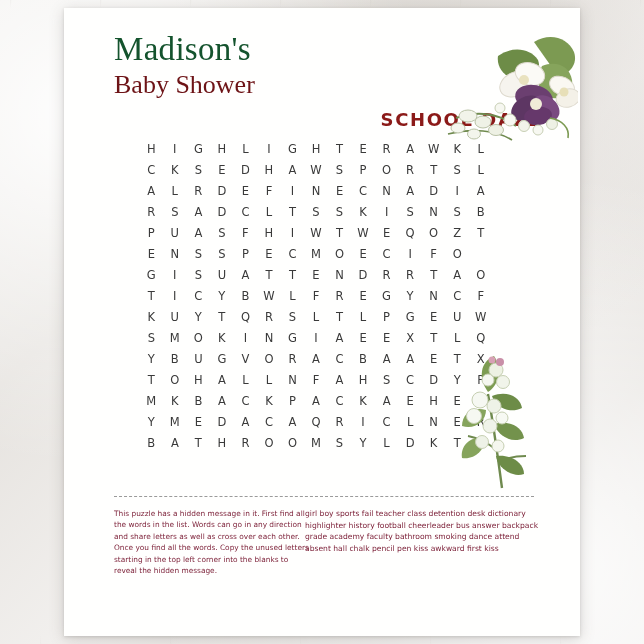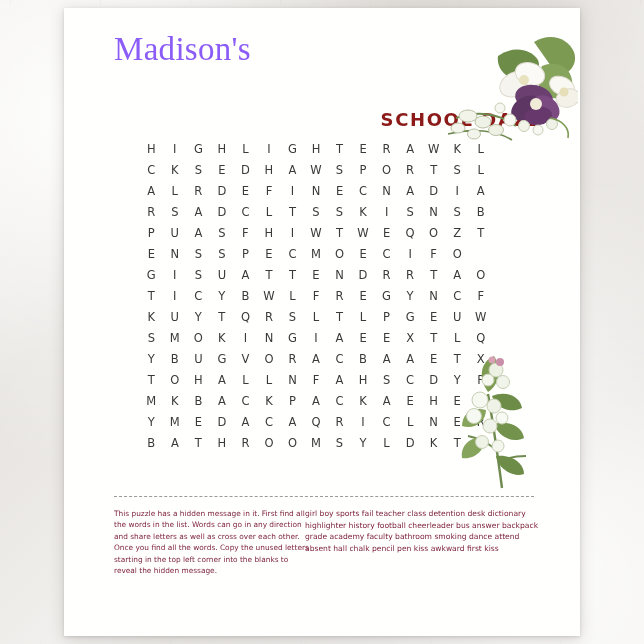--- a/index.html
+++ b/index.html
@@ -47,21 +47,21 @@
 
   
   .title-block {
     position: absolute;
     left: 50px;
     top: 24px;
     width: 380px;
   }
   .title-main {
     font-size: 33px;
-    color: #8b5cf6;
+    color: #14532d;
     letter-spacing: .3px;
     line-height: 1.08;
     white-space: nowrap;
   }
   .title-sub {
     font-size: 26px;
     color: #6d1316;
     line-height: 1.18;
     margin-top: 2px;
   }
@@ -145,20 +145,21 @@
 </style>
 </head>
 <body>
 
 <div class="backdrop"></div>
 
 <div class="sheet">
 
   <div class="title-block">
     <div class="title-main">Madison's</div>
+    <div class="title-sub">Baby Shower</div>
   </div>
 
   <div class="theme-line">SCHOOL DAZE</div>
 
   <svg class="floral-top" viewBox="0 0 140 140">
     <g>
       <path d="M18 96 C40 88 62 92 78 104" stroke="#6f8a4e" stroke-width="2" fill="none"></path>
       <path d="M10 112 C34 106 58 108 74 118" stroke="#6f8a4e" stroke-width="1.6" fill="none"></path>
       <ellipse cx="30" cy="94" rx="9" ry="6" fill="#f2f4ea" stroke="#b9c2a6" stroke-width="1"></ellipse>
       <ellipse cx="45" cy="100" rx="8" ry="6" fill="#eff2e6" stroke="#b9c2a6" stroke-width="1"></ellipse>

